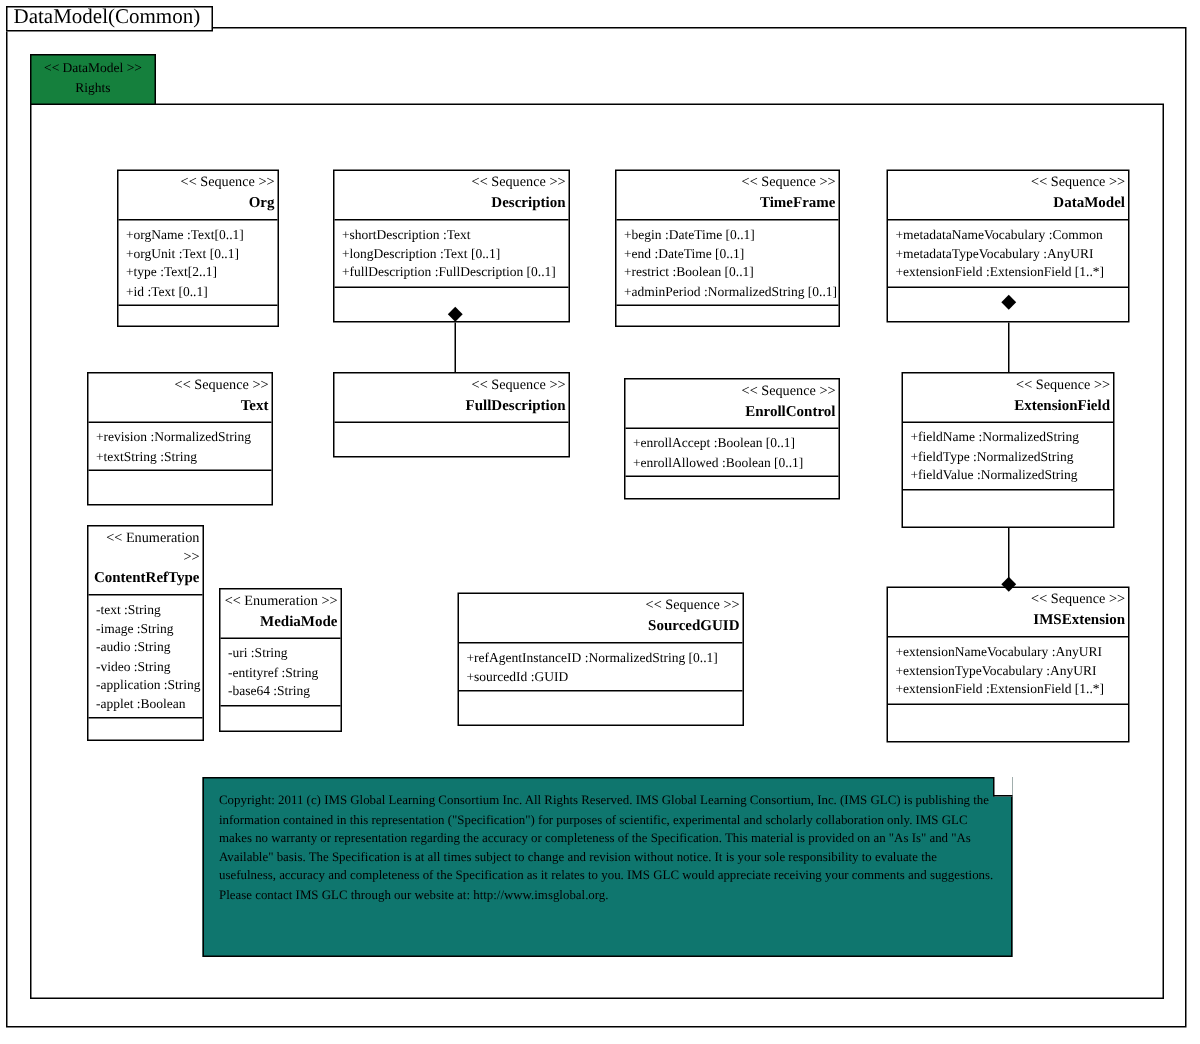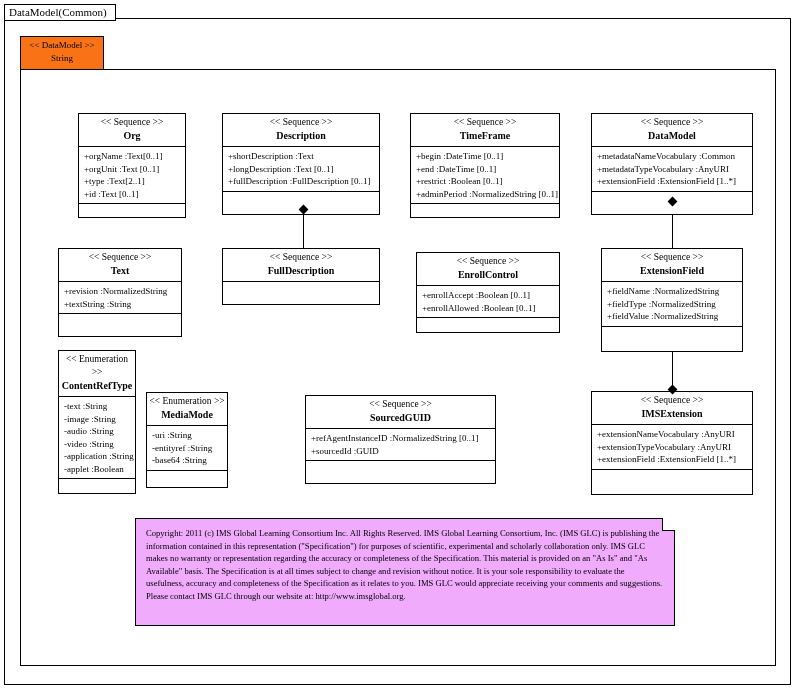--- a/index.html
+++ b/index.html
@@ -21,42 +21,42 @@
     width: 800px;
     height: 696px;
   }
   
   .frame-tab {
     position: absolute;
     left: 4px;
     top: 4px;
     border: 1px solid #000;
     background: #fff;
-    font-size: 11px;
+    font-size: 14px;
     padding: 1px 8px 2px 4px;
     line-height: 12px;
   }
   .outer-frame {
     position: absolute;
     left: 4px;
     top: 18px;
     width: 785px;
     height: 665px;
     border: 1px solid #000;
     background: #fff;
   }
   
   .pkg-tab {
     position: absolute;
     left: 20px;
     top: 36px;
     width: 84px;
     height: 34px;
     border: 1px solid #000;
-    background: #f97316;
+    background: #15803d;
     font-size: 9px;
     text-align: center;
     box-sizing: border-box;
     padding-top: 2px;
     line-height: 13px;
     z-index: 3;
   }
   .pkg-body {
     position: absolute;
     left: 20px;
@@ -69,21 +69,21 @@
   }
   
   .cls {
     position: absolute;
     border: 1px solid #000;
     background: #fff;
     box-sizing: border-box;
     z-index: 4;
   }
   .cls .hdr {
-    text-align: center;
+    text-align: right;
     font-size: 9.5px;
     line-height: 13px;
     padding: 2px 2px 3px 2px;
     border-bottom: 1px solid #000;
   }
   .cls .hdr .stereo {
     display: block;
     font-weight: normal;
   }
   .cls .hdr .nm {
@@ -118,22 +118,22 @@
     background: #000;
     transform: rotate(45deg);
     z-index: 5;
   }
   
   .note {
     position: absolute;
     left: 135px;
     top: 518px;
     width: 540px;
-    height: 108px;
-    background: #f0abfc;
+    height: 120px;
+    background: #0f766e;
     border: 1px solid #000;
     box-sizing: border-box;
     font-size: 8.6px;
     line-height: 12.6px;
     padding: 8px 10px 6px 10px;
     z-index: 6;
   }
   .note-fold {
     position: absolute;
     right: -1px;
@@ -150,21 +150,21 @@
 <body>
 
 <div id="canvas">
 
   <div class="outer-frame"></div>
   <div class="frame-tab">DataModel(Common)</div>
 
   <div class="pkg-body"></div>
   <div class="pkg-tab">
     <div>&lt;&lt; DataModel &gt;&gt;</div>
-    <div>String</div>
+    <div>Rights</div>
   </div>
 
   <div class="line-v" style="left:303px; top:212px; height:36px;"></div>
   <div class="diamond" style="left:300px; top:206px;"></div>
 
   <div class="line-v" style="left:672px; top:204px; height:44px;"></div>
   <div class="diamond" style="left:669px; top:198px;"></div>
 
   <div class="line-v" style="left:672px; top:342px; height:48px;"></div>
   <div class="diamond" style="left:669px; top:386px;"></div>

